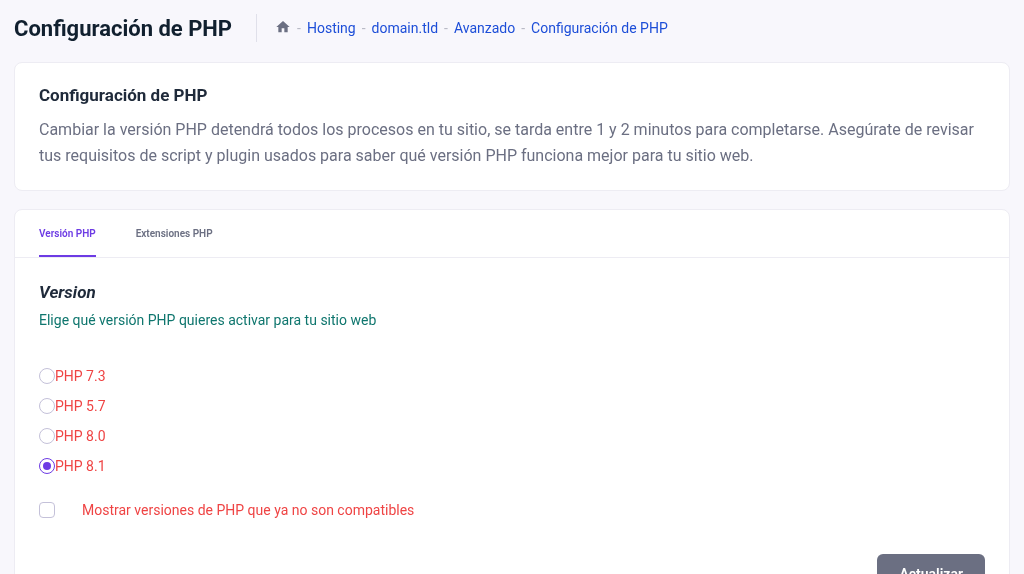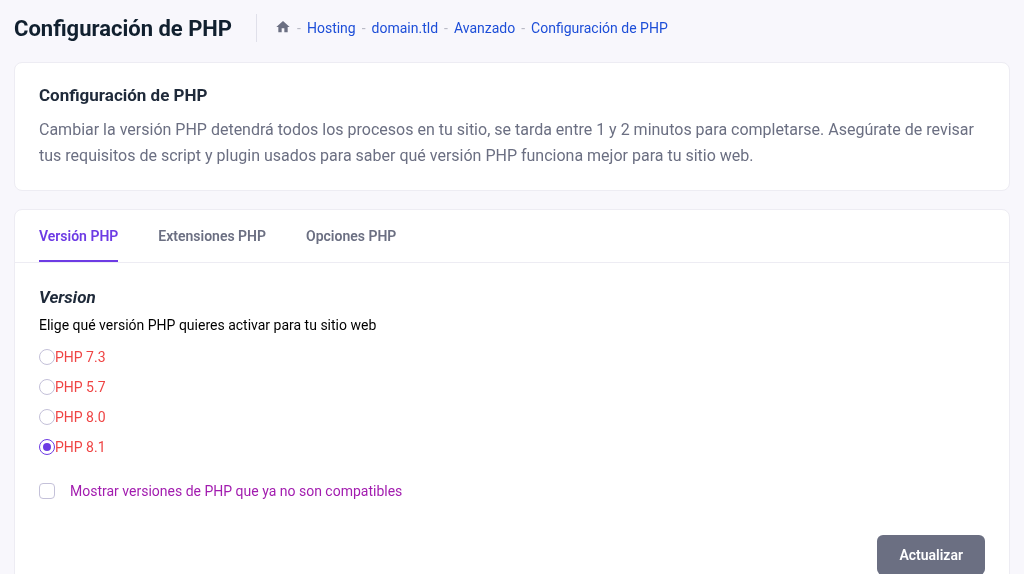--- a/index.html
+++ b/index.html
@@ -9,32 +9,32 @@
     .divider-vert { width: 1px; height: 28px; background: #e0e0ea; }
     .breadcrumb { display: flex; align-items: center; gap: 6px; font-size: 14px; color: #6b6f82; }
     .breadcrumb svg { width: 16px; height: 16px; fill: #6b6f82; }
     .breadcrumb-item { color: #1d4ed8; }
     .breadcrumb-sep { color: #b8b9c5; }
     .card { background: #fff; border-radius: 8px; border: 1px solid #edecf3; margin-bottom: 18px; }
     .intro-card { padding: 22px 24px; }
     .intro-title { font-size: 17px; font-weight: 700; color: #1f2a3a; margin-bottom: 12px; }
     .intro-desc { font-size: 16px; color: #6b6f82; line-height: 1.6; }
     .tabs { display: flex; gap: 40px; border-bottom: 1px solid #edecf3; padding: 0 24px; }
-    .tab { font-size: 14px; font-weight: 600; color: #6b6f82; padding: 18px 0 16px; cursor: pointer; border-bottom: 2px solid transparent; }
+    .tab { font-size: 10px; font-weight: 600; color: #6b6f82; padding: 18px 0 16px; cursor: pointer; border-bottom: 2px solid transparent; }
     .tab.active { color: #6d3be4; border-bottom-color: #6d3be4; }
     .tab-body { padding: 24px 24px 22px; }
     .section-title { font-size: 17px; font-weight: 700; color: #1f2a3a; margin-bottom: 10px; font-style: italic; }
-    .section-desc { font-size: 14px; color: #000000; margin-bottom: 16px; }
+    .section-desc { font-size: 14px; color: #0f766e; margin-bottom: 40px; }
     .radio-list { display: flex; flex-direction: column; gap: 14px; margin-bottom: 28px; }
     .radio-row { display: flex; align-items: flex-end; cursor: pointer; font-size: 14px; color: #ef4444; }
     .radio-circle { width: 16px; height: 16px; border-radius: 50%; border: 1.5px solid #c4c1d9; display: inline-flex; align-items: center; justify-content: center; flex-shrink: 0; }
     .radio-circle.selected { border-color: #6d3be4; }
     .radio-dot { width: 8px; height: 8px; border-radius: 50%; background: #6d3be4; display: none; }
     .radio-circle.selected .radio-dot { display: block; }
-    .checkbox-row { display: flex; gap: 15px; font-size: 14px; color: #a21caf; cursor: pointer; margin-bottom: 36px; }
+    .checkbox-row { display: flex; gap: 27px; font-size: 14px; color: #ef4444; cursor: pointer; margin-bottom: 36px; }
     .checkbox-box { width: 16px; height: 16px; border-radius: 4px; border: 1.5px solid #c4c1d9; flex-shrink: 0; }
     .actions { display: flex; justify-content: flex-end; }
     .btn-update { background: #6b6f82; color: #fff; font-size: 14px; font-weight: 600; padding: 12px 22px; border-radius: 6px; border: none; cursor: pointer; }
   </style>
 </head>
 <body>
 
 <div class="page-header">
   <h1 class="page-title">Configuración de PHP</h1>
   <div class="divider-vert"></div>
@@ -61,23 +61,20 @@
 </div>
 
 <div class="card">
   <div class="tabs">
     <div class="tab active">
       <span>Versión PHP</span>
     </div>
     <div class="tab">
       <span>Extensiones PHP</span>
     </div>
-    <div class="tab">
-      <span>Opciones PHP</span>
-    </div>
   </div>
 
   <div class="tab-body">
     <h2 class="section-title">Version</h2>
     <p class="section-desc">Elige qué versión PHP quieres activar para tu sitio web</p>
 
     <div class="radio-list">
       <label class="radio-row">
         <span class="radio-circle"></span>
         <span>PHP 7.3</span>

